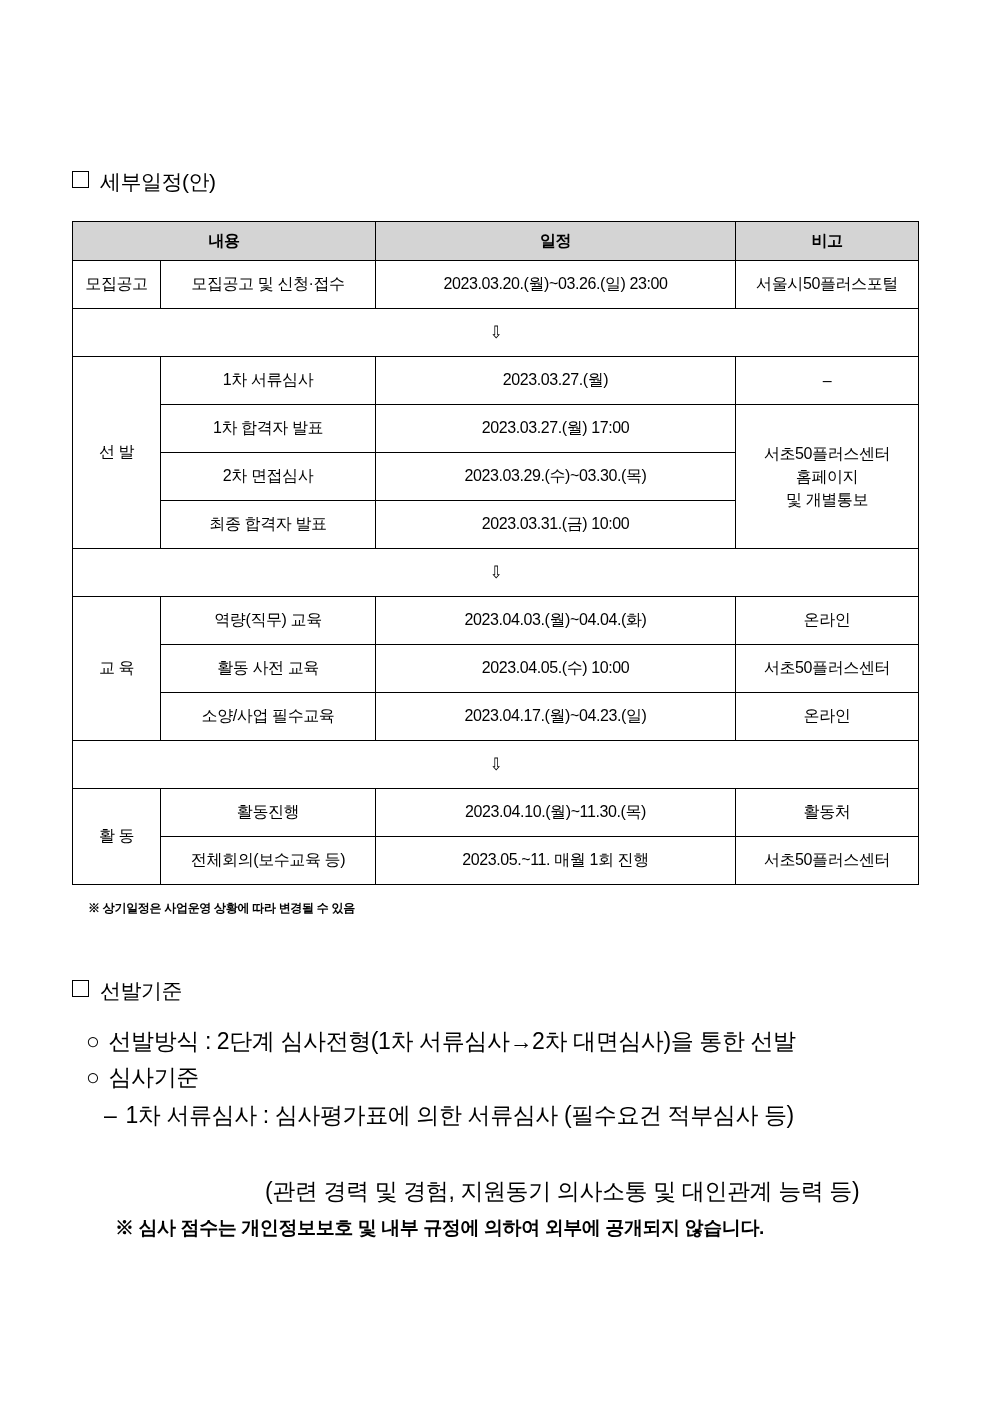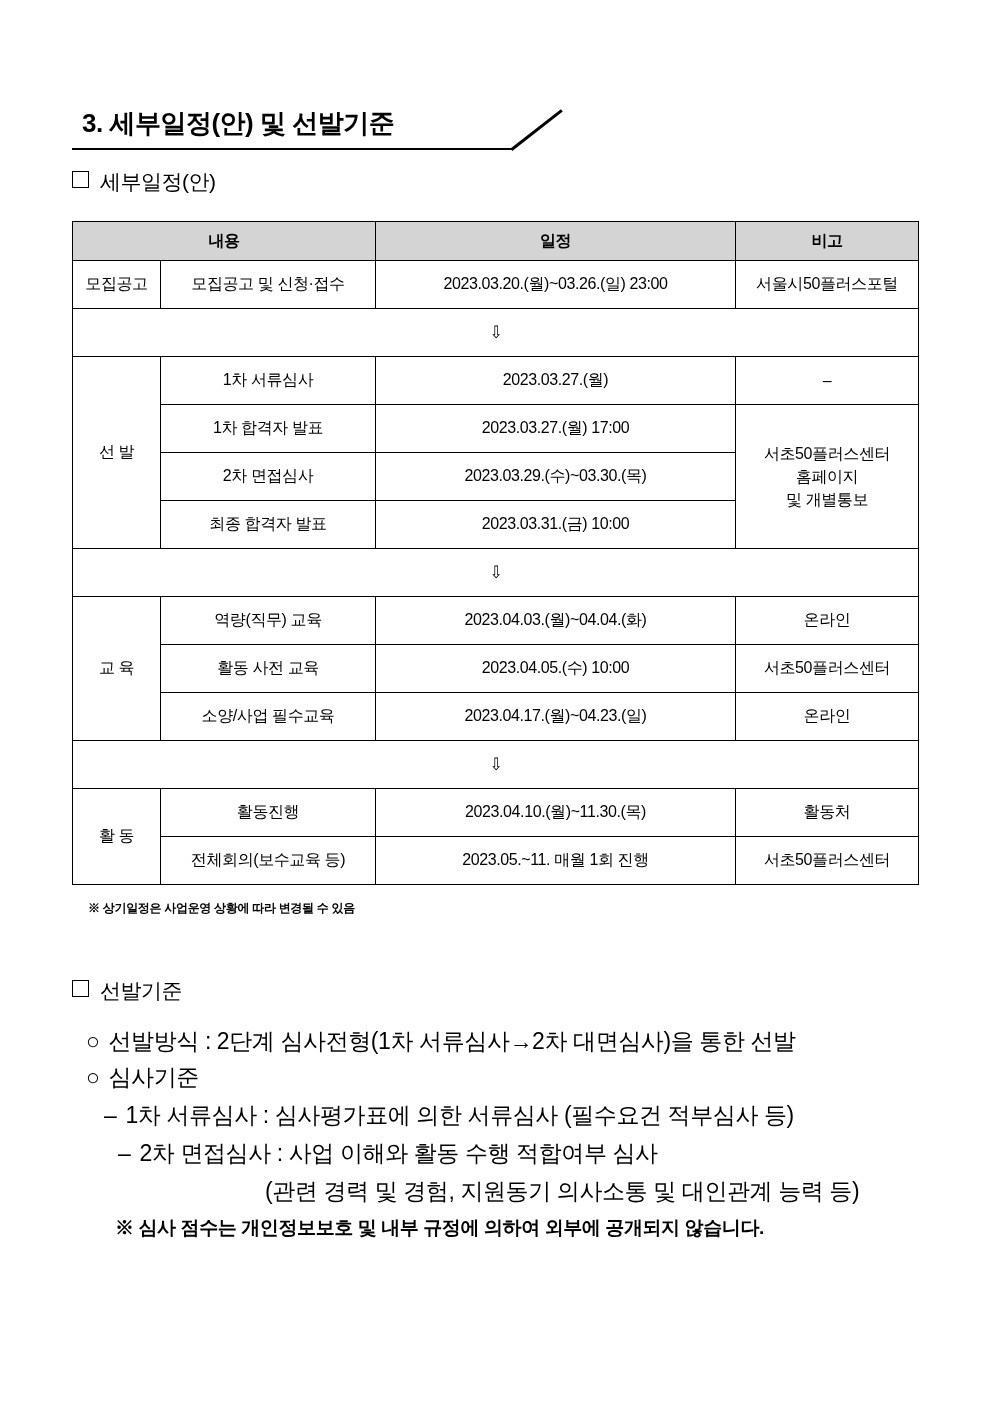--- a/index.html
+++ b/index.html
@@ -154,25 +154,20 @@
     font-weight: bold;
     letter-spacing: -0.4px;
     white-space: nowrap;
   }
 </style>
 </head>
 <body>
 
 <div class="page">
 
-  <div class="section-head">
-    <div class="tab"></div>
-    <div class="slant"></div>
-    <div class="title">3. 세부일정(안) 및 선발기준</div>
-  </div>
 
   <div class="sub-head" style="left:72px; top:168px;">
     <span class="box-mark"></span><span>세부일정(안)</span>
   </div>
 
   <table class="schedule">
     <colgroup>
       <col class="col-a">
         <col class="col-b">
         <col class="col-c">
@@ -268,23 +263,20 @@
   </div>
 
   <div class="bullet" style="left:86px; top:1062px;">
     <span class="mark">○</span><span>심사기준</span>
   </div>
 
   <div class="bullet" style="left:104px; top:1100px;">
     <span class="mark">–</span><span>1차 서류심사 : 심사평가표에 의한 서류심사 (필수요건 적부심사 등)</span>
   </div>
 
-  <div class="bullet" style="left:118px; top:1138px;">
-    <span class="mark">–</span><span>2차 면접심사 : 사업 이해와 활동 수행 적합여부 심사</span>
-  </div>
 
   <div class="bullet" style="left:265px; top:1176px;">
     <span>(관련 경력 및 경험, 지원동기 의사소통 및 대인관계 능력 등)</span>
   </div>
 
   <div class="note-small" style="left:115px; top:1215px;">※ 심사 점수는 개인정보보호 및 내부 규정에 의하여 외부에 공개되지 않습니다.</div>
 
 </div>
 
 </body></html>

